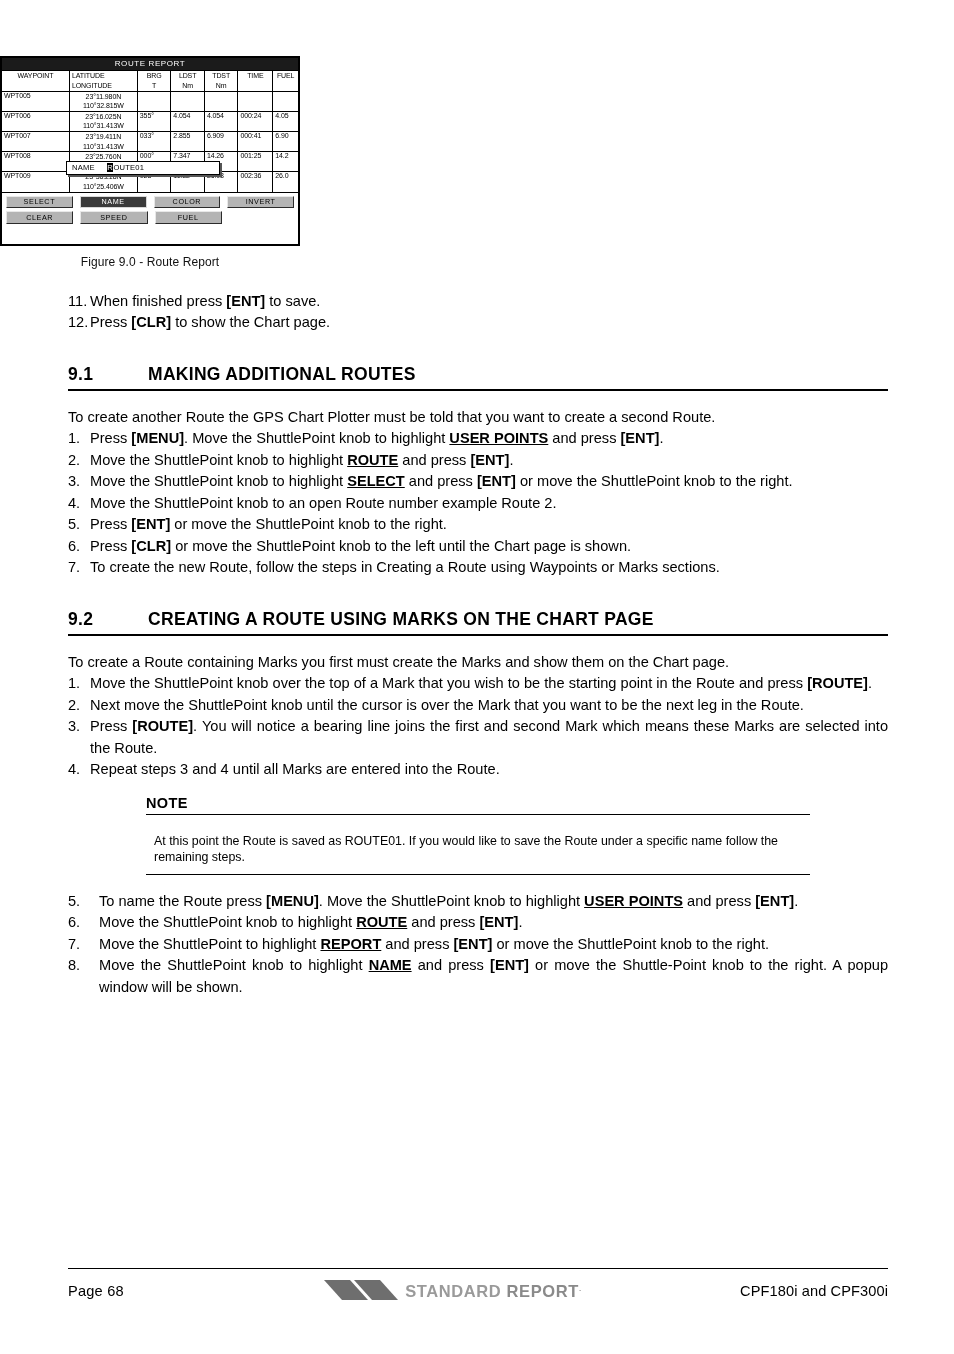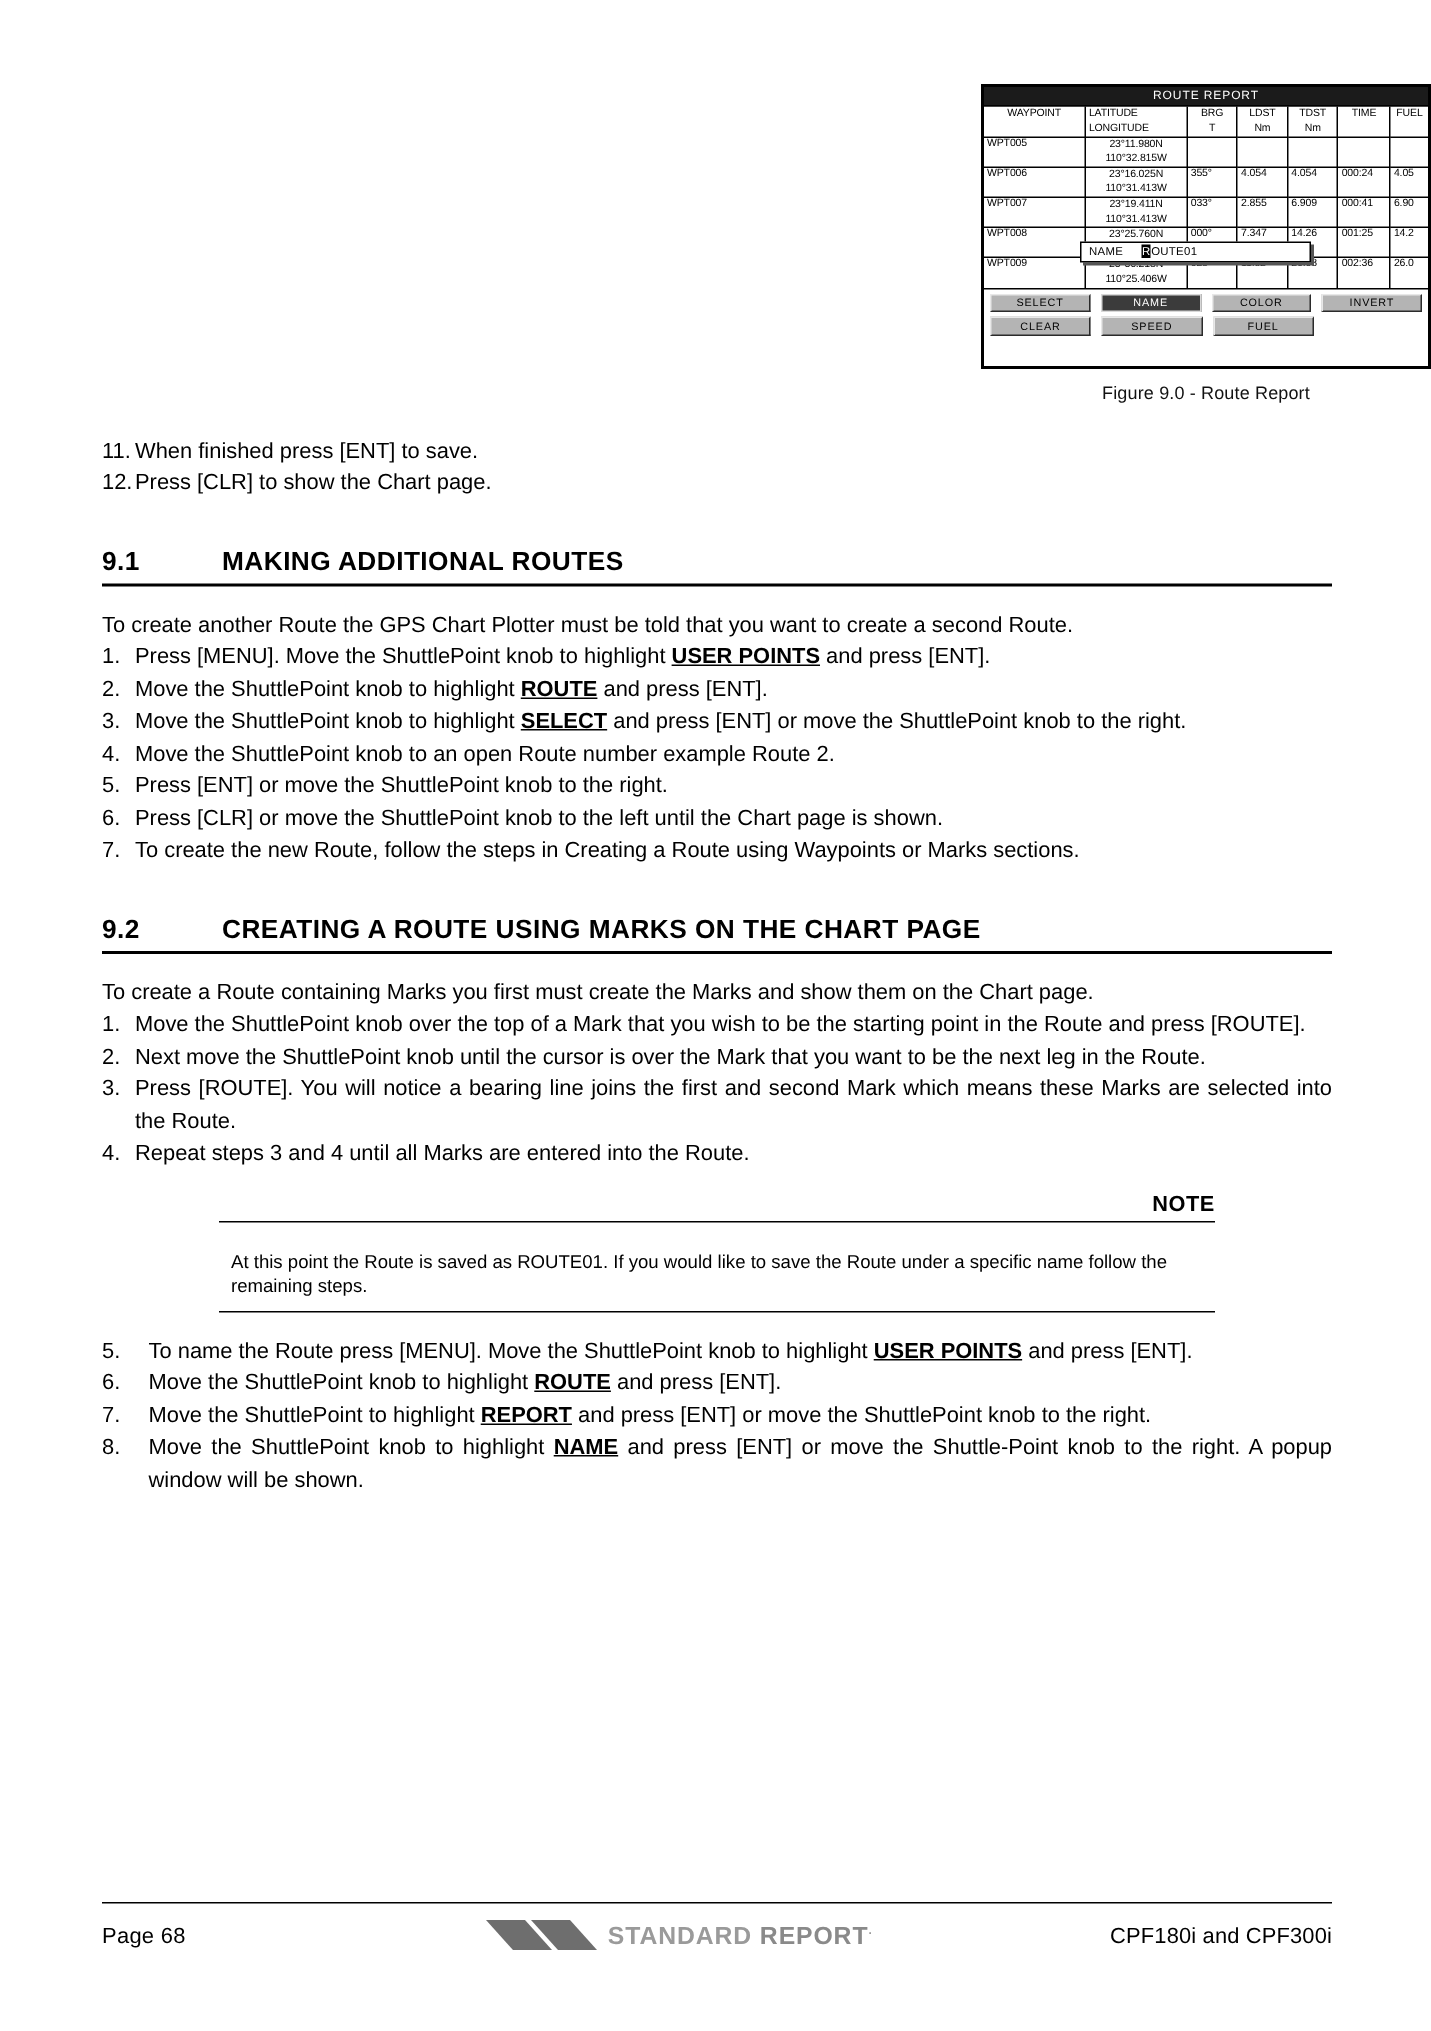--- a/index.html
+++ b/index.html
@@ -11,24 +11,24 @@
     width: 954px;
     height: 1354px;
     font-family: "Liberation Sans", sans-serif;
     color: #000;
     position: relative;
     overflow: hidden;
   }
 
   
   .figure-wrap {
-    width: 954px;
+    width: 860px;
     padding-top: 56px;
     display: flex;
-    justify-content: flex-end;
+    justify-content: flex-start;
   }
   .device {
     width: 296px;
     border: 2px solid #000;
     background: #fff;
     font-family: "Liberation Sans", sans-serif;
     font-size: 7.2px;
     line-height: 1.05;
     letter-spacing: -0.1px;
     position: relative;
@@ -173,42 +173,42 @@
     display: flex;
     font-size: 14.6px;
     line-height: 21.5px;
   }
   .marker {
     flex: 0 0 auto;
     min-width: 22px;
   }
   .marker.wide { min-width: 31px; }
   .li-body { flex: 1; }
-  b { font-weight: normal; }
+  b { font-weight: bold; }
   .ub { font-weight: bold; text-decoration: underline; }
 
   h2.sect {
     font-size: 17.5px;
     font-weight: bold;
     letter-spacing: 0.3px;
     margin: 0;
     padding: 0 0 4px 0;
     border-bottom: 2px solid #000;
     display: flex;
   }
   h2.sect .num2 { flex: 0 0 80px; }
   .sect-gap-top { height: 30px; }
   .sect-gap-bot { height: 16px; }
 
   .note-block {
     margin: 14px auto 0;
     width: 664px;
   }
   .note-title {
-    text-align: right;
+    text-align: left;
     font-weight: bold;
     font-size: 14.5px;
     letter-spacing: 0.4px;
     padding-bottom: 3px;
   }
   .note-body {
     border-top: 1.5px solid #000;
     border-bottom: 1.5px solid #000;
     padding: 18px 6px 9px 8px;
     font-size: 12.4px;

